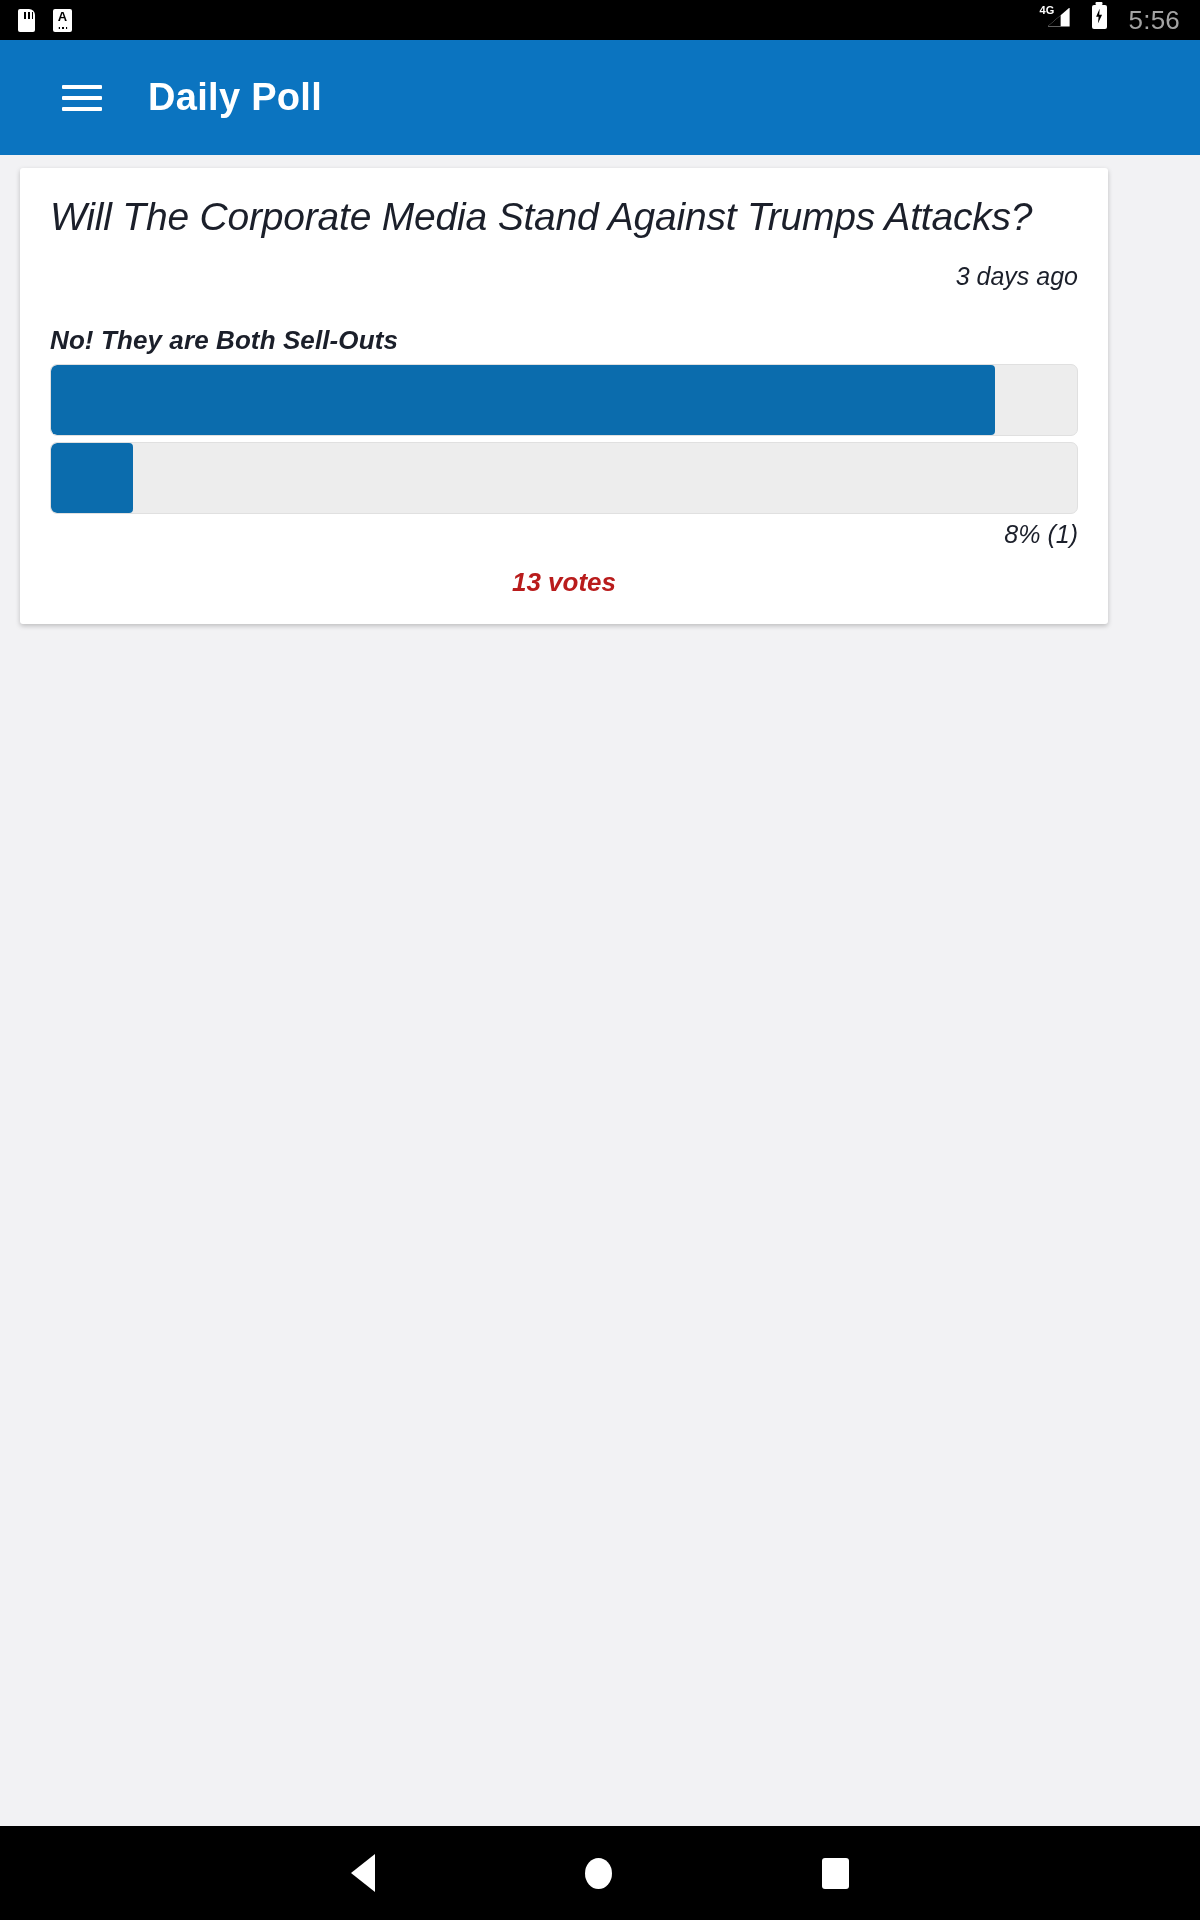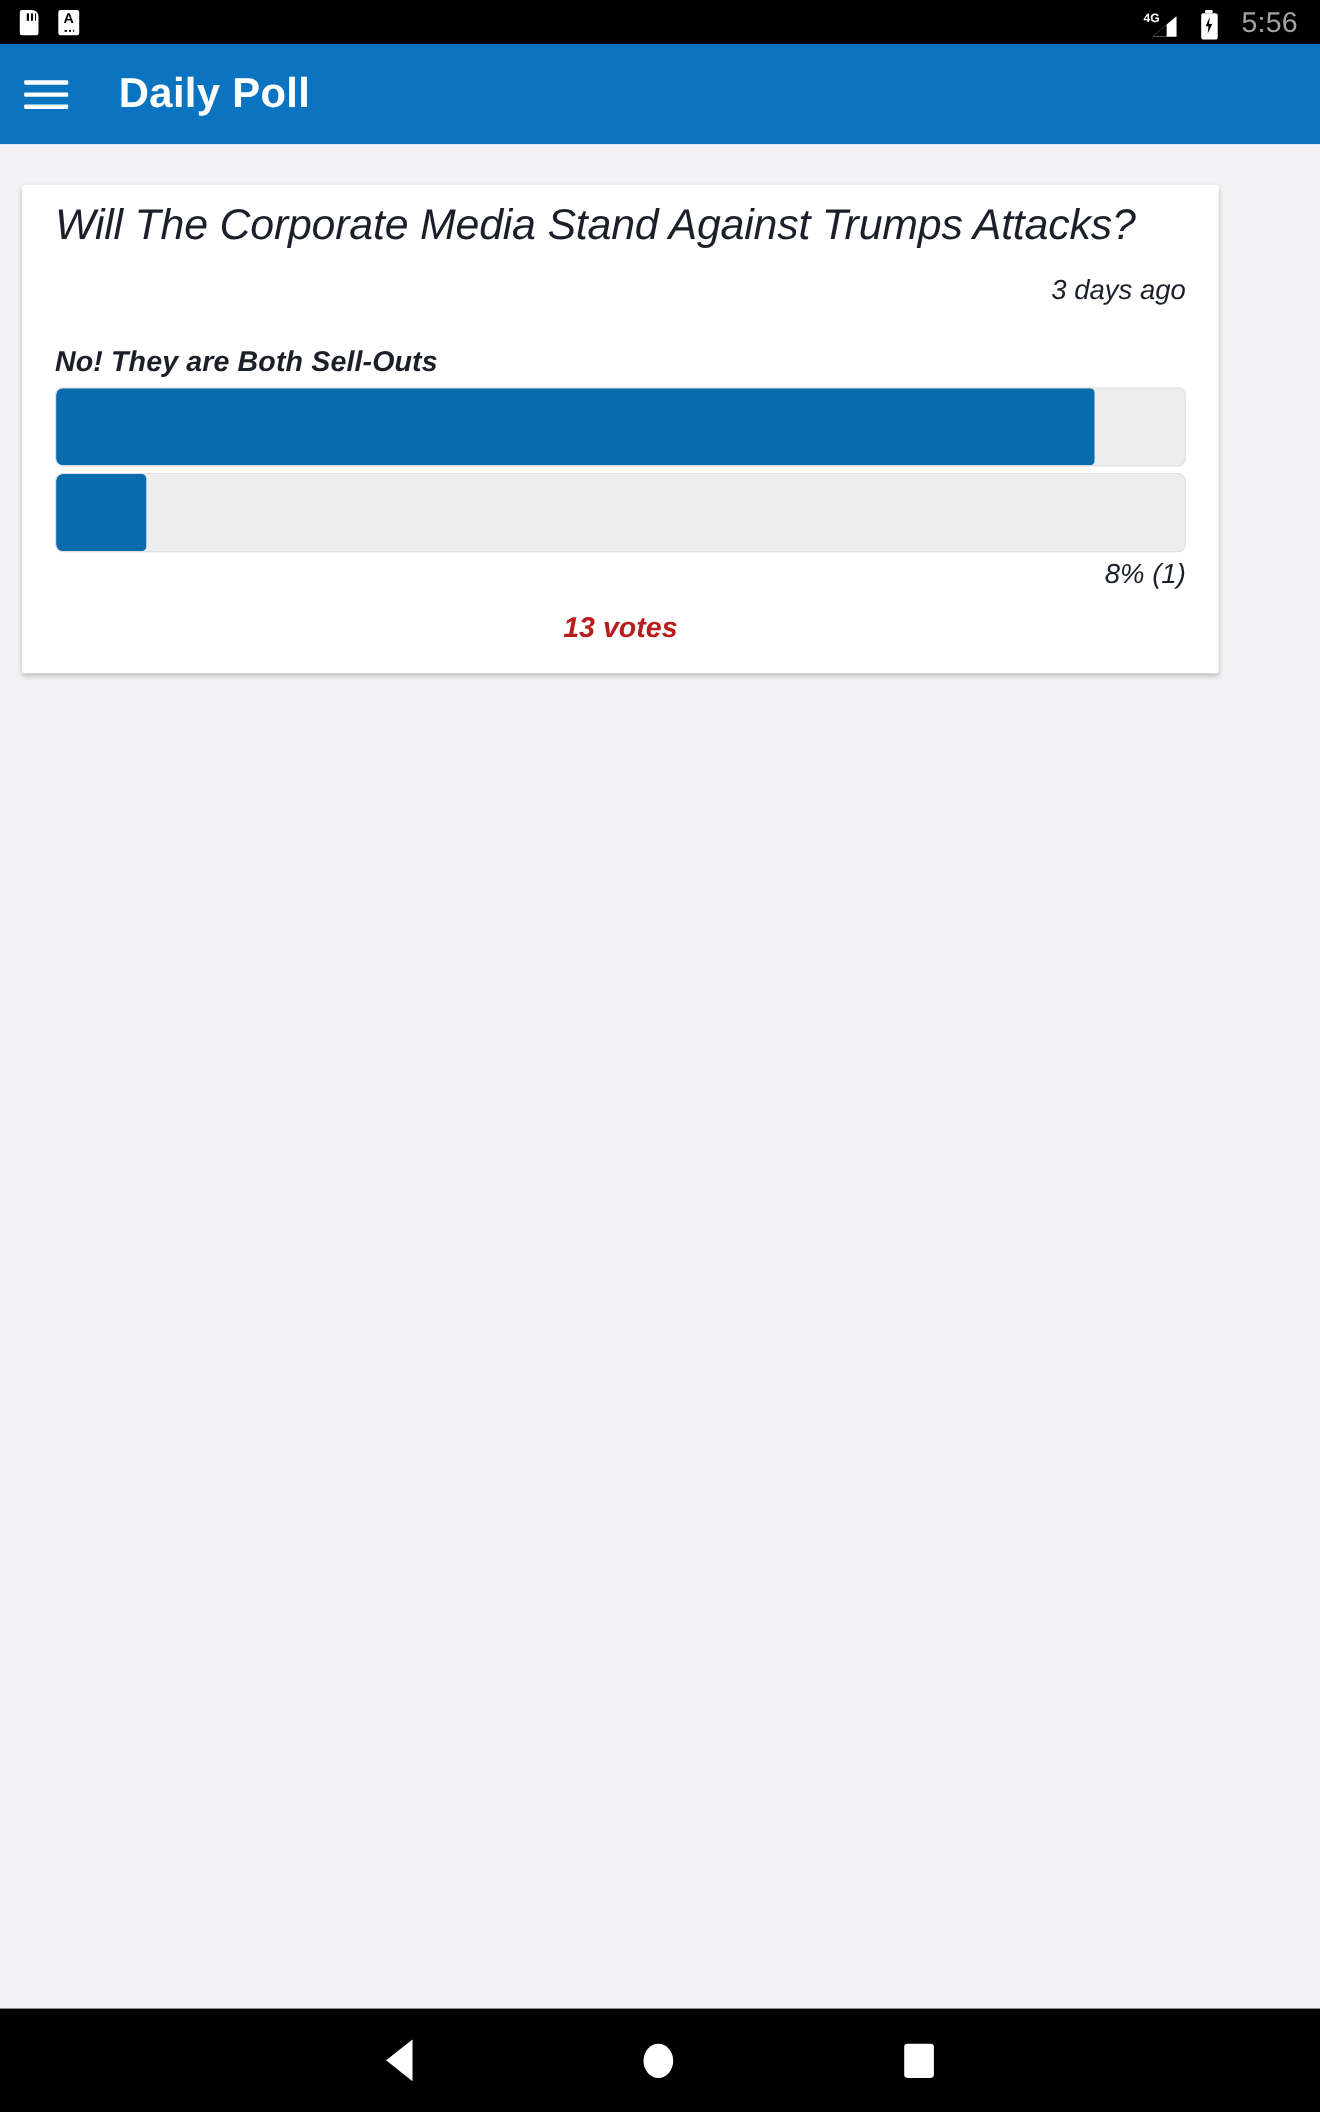--- a/index.html
+++ b/index.html
@@ -10,21 +10,21 @@
     overflow:hidden;
   }
   .screen { position:relative; width:1200px; height:1920px; background:#f2f2f4; }
 
   
   .status-bar{
     position:absolute; top:0; left:0; width:1200px; height:40px;
     background:#000; display:flex; align-items:center;
   }
   .status-left{ display:flex; align-items:center; gap:18px; padding-left:18px; }
-  .status-right{ margin-left:auto; display:flex; align-items:flex-end; gap:22px; padding-right:20px; }
+  .status-right{ margin-left:auto; display:flex; align-items:flex-start; gap:22px; padding-right:20px; }
 
   .icon-sd{ position:relative; width:17px; height:23px; background:#fff;
             border-radius:2px 6px 2px 2px; }
   .icon-sd::before{
     content:""; position:absolute; top:3px; right:2px; width:9px; height:7px;
     background:#000;
     box-shadow:none;
     -webkit-mask-image:repeating-linear-gradient(to right,#000 0 2px,transparent 2px 4px);
             mask-image:repeating-linear-gradient(to right,#000 0 2px,transparent 2px 4px);
   }
@@ -56,34 +56,34 @@
   .icon-batt::after{
     content:""; position:absolute; top:4px; left:50%; transform:translateX(-50%);
     width:6px; height:15px; background:#000;
     clip-path:polygon(60% 0,0 55%,42% 55%,30% 100%,100% 42%,52% 42%);
   }
   .status-time{ color:#a3a3a3; font-size:26px; font-weight:400; letter-spacing:.2px;
                 font-family:"Liberation Sans", sans-serif; }
 
   
   .app-bar{
-    position:absolute; top:40px; left:0; width:1200px; height:91px;
-    background:#0b74c0; display:flex; align-items:center;
+    position:absolute; top:40px; left:0; width:1200px; height:115px;
+    background:#0b74c0; display:flex; align-items:center;padding-left:40px;
   }
   .menu-btn{ width:44px; height:36px; margin-left:20px; display:flex; flex-direction:column;
              justify-content:space-between; padding:5px 2px; cursor:pointer; }
   .menu-btn i{ display:block; height:4px; background:#fff; border-radius:1px; }
   .app-title{ color:#fff; font-size:38px; font-weight:700; margin-left:44px; letter-spacing:.3px; }
 
   
   .card{
     position:absolute; left:20px; top:168px; width:1088px;
     background:#fff; border-radius:3px;
     box-shadow:0 2px 5px rgba(0,0,0,.22);
-    padding:14px 30px 26px 30px;
+    padding:26px 30px 26px 30px;
   }
   .poll-question{
     font-size:39px; font-style:italic; font-weight:400; color:#1b1f2a;
     line-height:1.18; letter-spacing:-.2px;
   }
   .poll-time{
     text-align:right; font-size:25px; font-style:italic; color:#1b1f2a;
     margin-top:22px;
   }
   .options{ margin-top:34px; }

